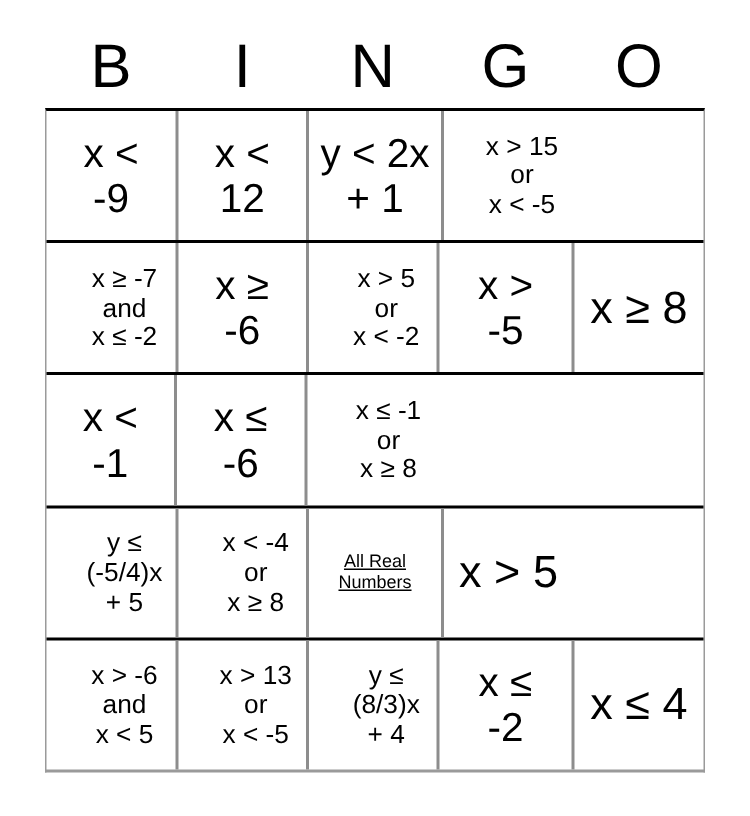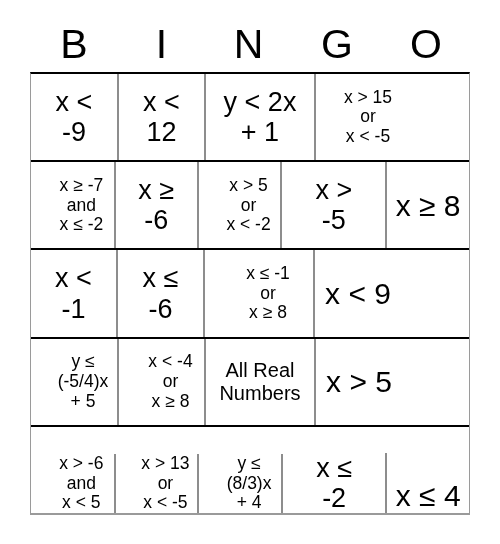--- a/index.html
+++ b/index.html
@@ -64,48 +64,47 @@
   }
   .grid-row {
     display: flex;
     flex: 1 1 0;
     min-height: 0;
     border-bottom: 2px solid #000000;
     box-sizing: border-box;
   }
   .grid-row:last-child {
     border-bottom: none;
-    align-items: flex-end;
   }
   .cell {
     box-sizing: border-box;
     border-right: 2px solid #8d8d8d;
     display: flex;
     align-items: center;
     justify-content: center;
     text-align: center;
     padding: 0 2px;
     overflow: hidden;
     line-height: 1.12;
     white-space: pre-line;
   }
   .cell:last-child {
     border-right: none;
   }
   .col-b { width: 88px; }
   .col-i { width: 87px; }
   .col-n { width: 87px; }
-  .col-g { width: 110px; }
+  .col-g { width: 90px; }
   .col-o { width: 86px; }
 
   
   .size-lg { font-size: 30px; }
   .size-md { font-size: 27px; }
   .size-sm { font-size: 17.5px; padding-left: 20px; }
-  .size-xs { font-size: 20px; }
+  .size-xs { font-size: 12px; text-decoration: underline; }
 </style>
 </head>
 <body>
 
 <div id="bingo-card">
 
   <div id="header-row">
     <div class="header-cell hc-b">B</div>
     <div class="header-cell hc-i">I</div>
     <div class="header-cell hc-n">N</div>
@@ -142,21 +141,20 @@
     </div>
 
     <div class="grid-row">
       <div class="cell col-i size-md">x &lt;
 -1</div>
       <div class="cell col-n size-md">x ≤
 -6</div>
       <div class="cell col-g size-sm">x ≤ -1
 or
 x ≥ 8</div>
-      <div class="cell col-o size-lg">x &lt; 9</div>
     </div>
 
     <div class="grid-row">
       <div class="cell col-b size-sm">y ≤
 (-5/4)x
 + 5</div>
       <div class="cell col-n size-sm">x &lt; -4
 or
 x ≥ 8</div>
       <div class="cell col-g size-xs">All Real

